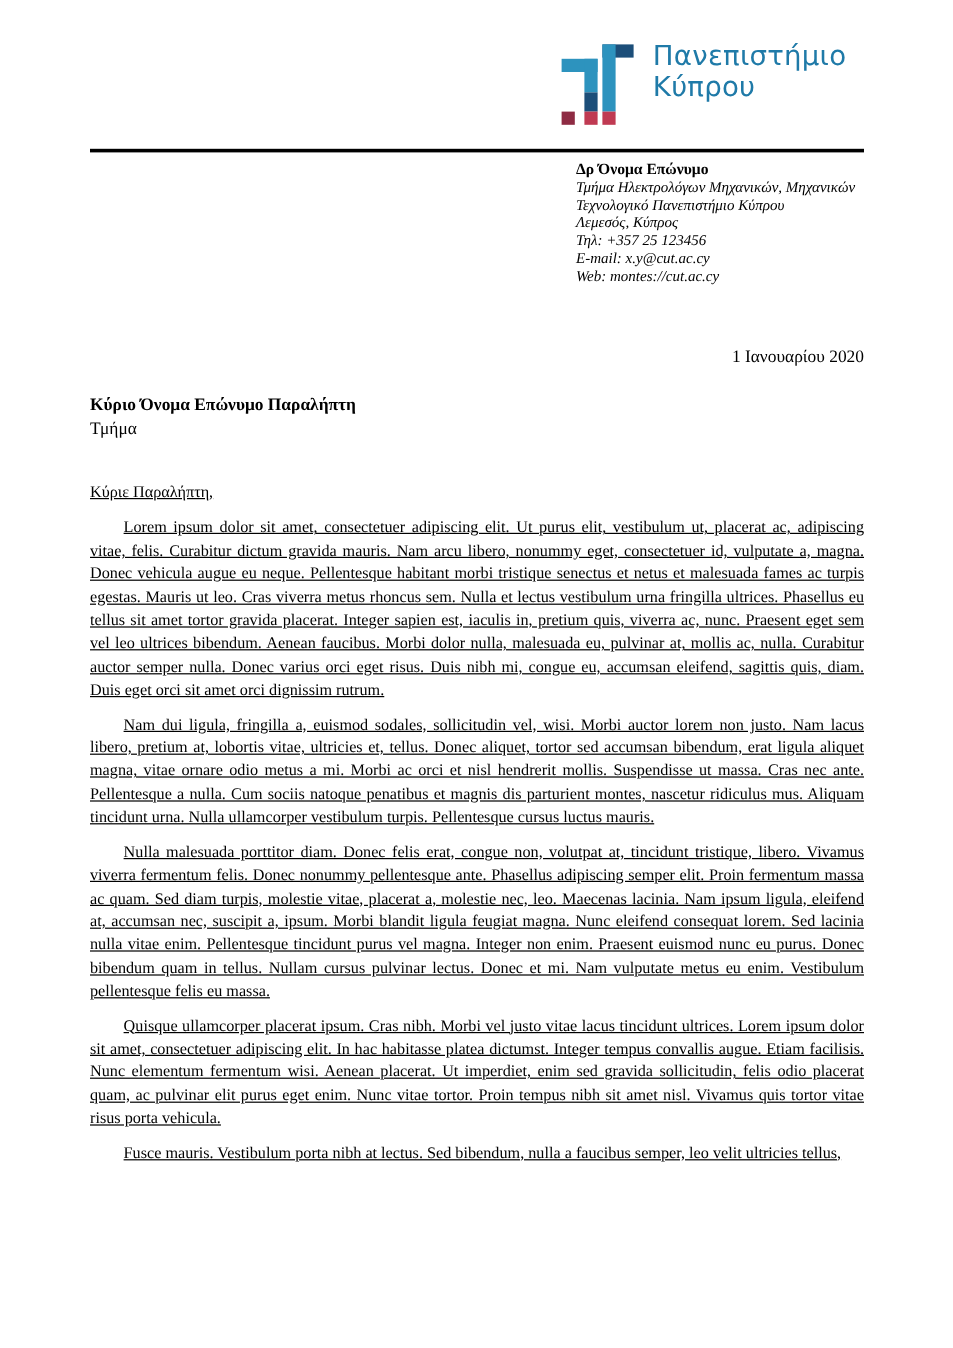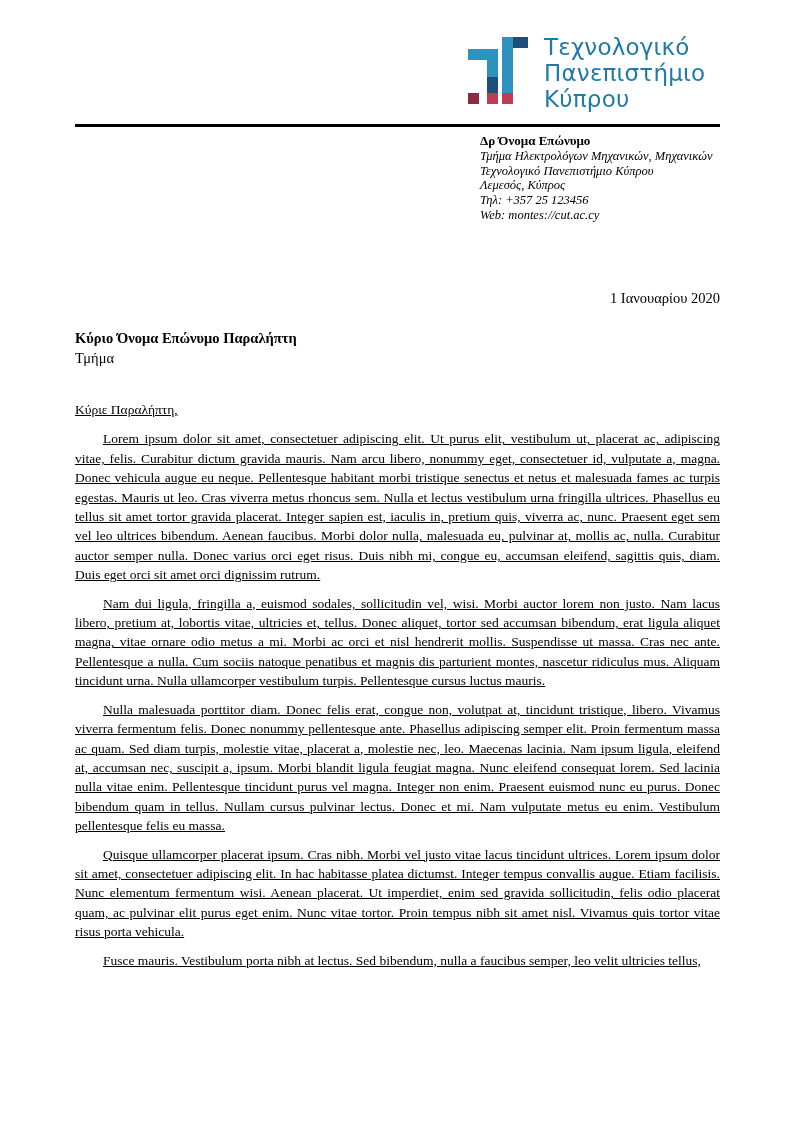--- a/index.html
+++ b/index.html
@@ -109,34 +109,34 @@
         <rect x="21" y="17" width="11" height="28" fill="#2D93BE"></rect>
         <rect x="21" y="45" width="11" height="16" fill="#1C4E79"></rect>
         <rect x="21" y="61" width="11" height="11" fill="#C03A52"></rect>
         <rect x="2" y="61" width="11" height="11" fill="#8E2B43"></rect>
         <rect x="36" y="5" width="26" height="11" fill="#1C4E79"></rect>
         <rect x="36" y="5" width="11" height="56" fill="#2D93BE"></rect>
         <rect x="36" y="61" width="11" height="11" fill="#C03A52"></rect>
       </svg>
     </span>
     <div class="univ-name" style="color: rgb(31, 122, 168);">
-      <div>Τεχνολογικό</div>
       <div>Πανεπιστήμιο</div>
       <div>Κύπρου</div>
     </div>
   </header>
 
   <div class="header-divider"></div>
 
   <section class="sender">
     <div class="sender-name">Δρ Όνομα Επώνυμο</div>
     <div>Τμήμα Ηλεκτρολόγων Μηχανικών, Μηχανικών</div>
     <div>Τεχνολογικό Πανεπιστήμιο Κύπρου</div>
     <div>Λεμεσός, Κύπρος</div>
     <div>Τηλ: +357 25 123456</div>
+    <div>E-mail: x.y@cut.ac.cy</div>
     <div>Web: montes://cut.ac.cy</div>
   </section>
 
   <div class="date">1 Ιανουαρίου 2020</div>
 
   <section class="recipient">
     <div class="recipient-name">Κύριο Όνομα Επώνυμο Παραλήπτη</div>
     <div>Τμήμα</div>
   </section>
 

